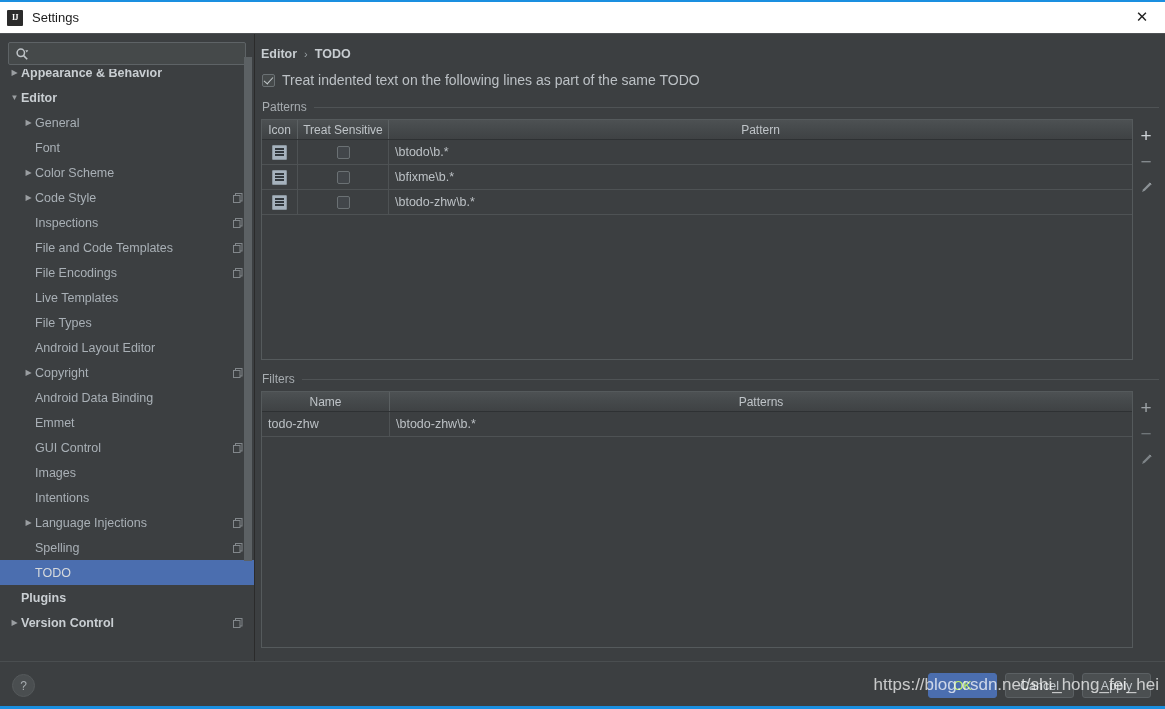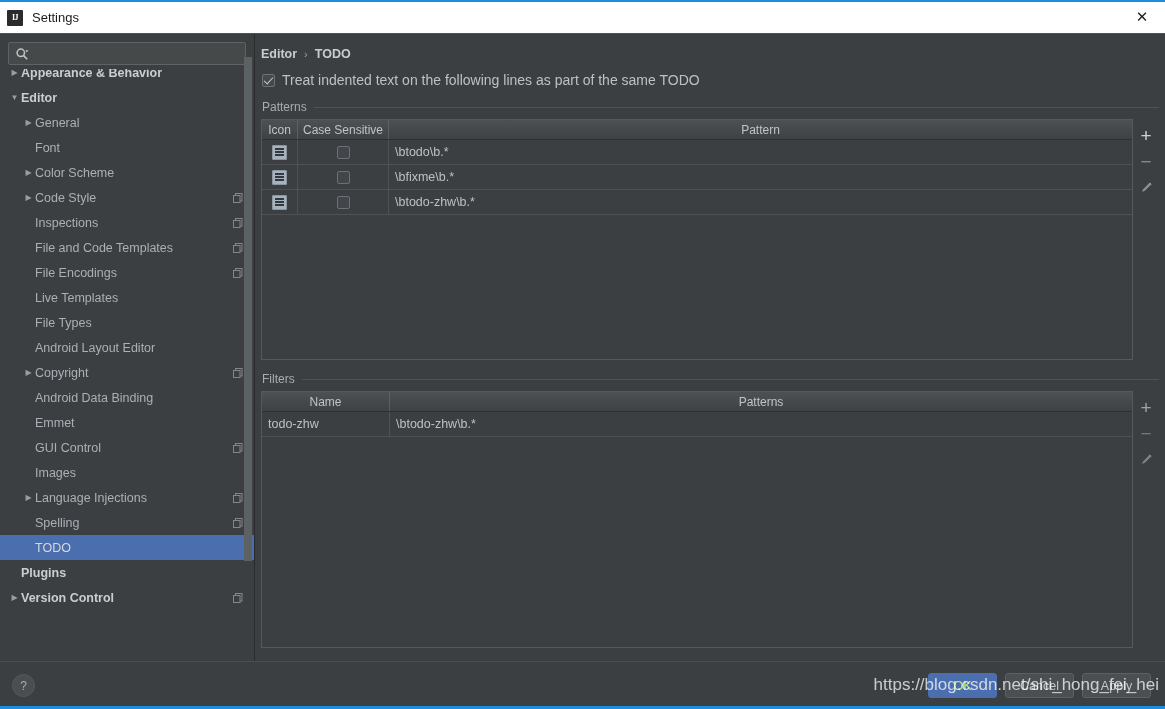--- a/index.html
+++ b/index.html
@@ -541,20 +541,25 @@
                   <rect x="1.5" y="3.5" width="6.5" height="7" fill="#3c3f41" stroke="#9aa0a4" stroke-width="1"></rect>
                 </svg></span>
             </div>
             <div class="tree-row">
               <span style="width: 22px; flex: 0 0 auto;"></span>
               <span class="arrow"></span>
               <span class="tree-label">Images</span>
             </div>
             <div class="tree-row">
               <span style="width: 22px; flex: 0 0 auto;"></span>
+              <span class="arrow"></span>
+              <span class="tree-label">Intentions</span>
+            </div>
+            <div class="tree-row">
+              <span style="width: 22px; flex: 0 0 auto;"></span>
               <span class="arrow">▶</span>
               <span class="tree-label">Language Injections</span>
               <span class="copy-icon"><svg width="12" height="12" viewBox="0 0 12 12">
                   <rect x="3.5" y="1.5" width="6.5" height="7.5" fill="none" stroke="#9aa0a4" stroke-width="1"></rect>
                   <rect x="1.5" y="3.5" width="6.5" height="7" fill="#3c3f41" stroke="#9aa0a4" stroke-width="1"></rect>
                 </svg></span>
             </div>
             <div class="tree-row">
               <span style="width: 22px; flex: 0 0 auto;"></span>
               <span class="arrow"></span>
@@ -603,21 +608,21 @@
 
       <div class="group">
         <div class="group-title">
           <span class="gt-label">Patterns</span>
           <span class="gt-line"></span>
         </div>
         <div class="table-block">
           <div class="table-box" style="height:241px;">
             <div class="thead">
               <div class="th" style="width:36px;">Icon</div>
-              <div class="th" style="width:91px;">Case Sensitive</div>
+              <div class="th" style="width:91px;">Treat Sensitive</div>
               <div class="th" style="flex:1;">Pattern</div>
             </div>
             <div class="tbody" id="patterns-body">
                 <div class="trow">
                   <div class="td center" style="width: 36px;">
                     <span class="note-icon">
                       <i></i>
                       <i></i>
                       <i></i>
                     </span>

